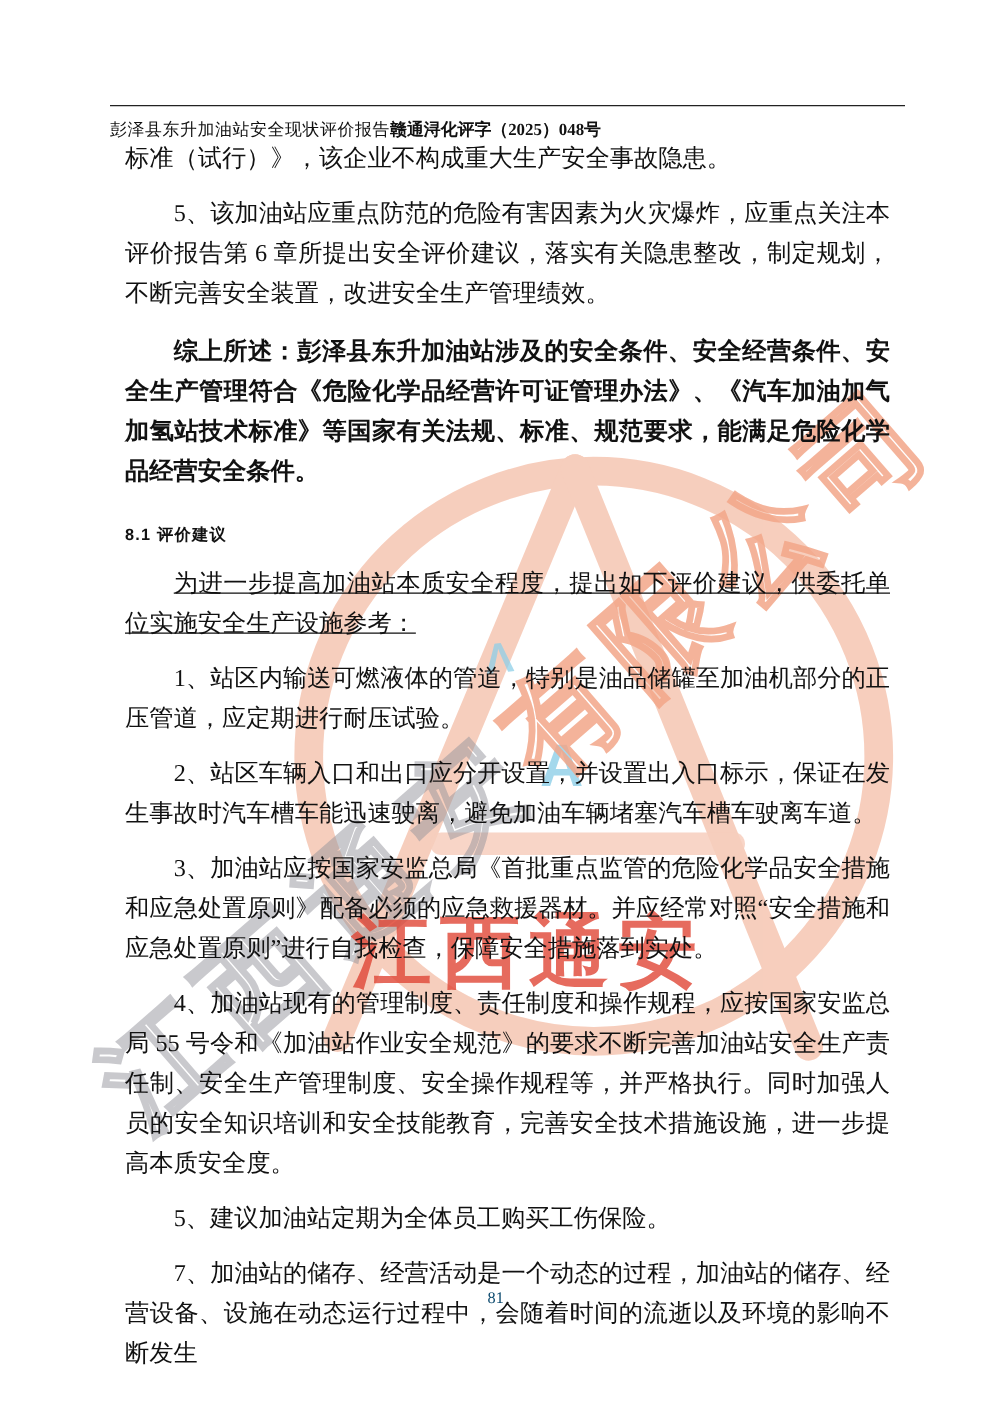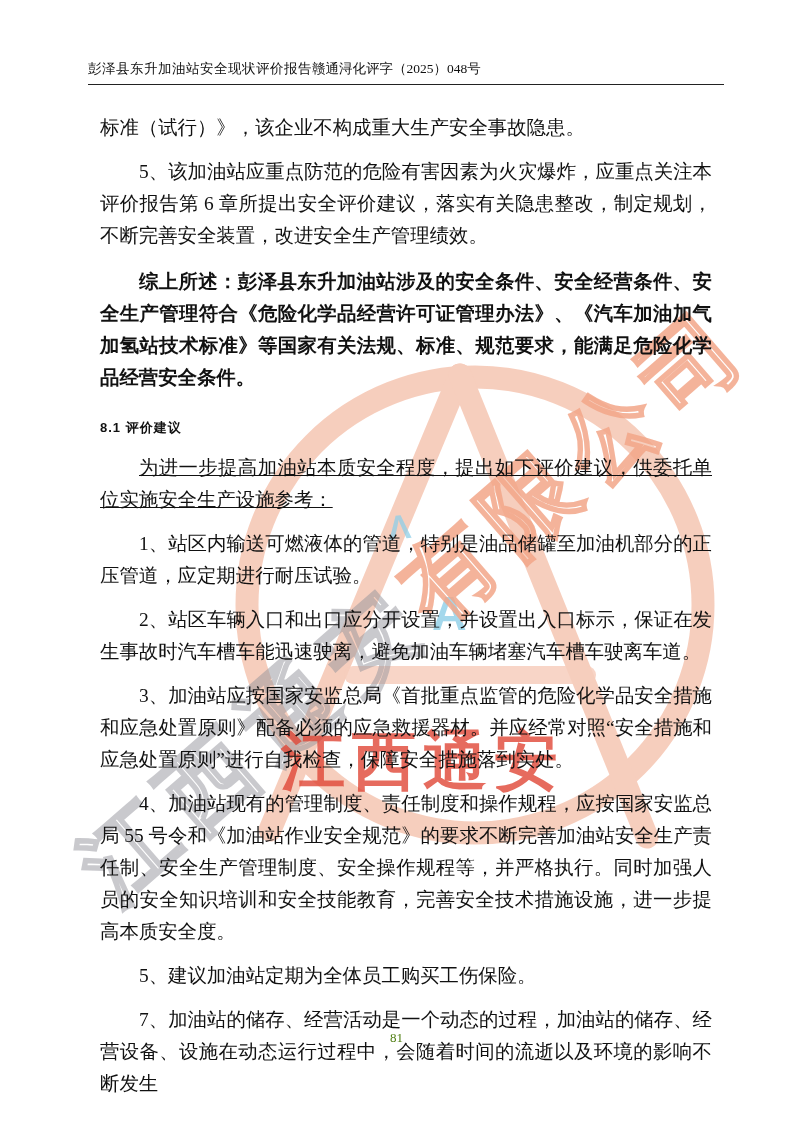--- a/index.html
+++ b/index.html
@@ -11,21 +11,21 @@
     font-family:"Liberation Serif", serif;
     color:#111111;
   }
   
   .hdr{
     position:absolute;left:88px;top:60px;width:636px;
     display:flex;align-items:flex-end;
     font-size:13.5px;color:#111;
   }
   .hdr .l{font-weight:500;letter-spacing:.5px;}
-  .hdr .r{font-weight:400;}
+  .hdr .r{font-weight:700;margin-top:35px;}
   .hdr-rule{
     position:absolute;left:88px;top:84px;width:636px;height:0;
     border-top:1.6px solid #222;
   }
   
   .wm{position:absolute;inset:0;z-index:0;}
   .wm-logo{position:absolute;left:215px;top:345px;opacity:.5;}
   .wm-blue-a1{
     position:absolute;left:388px;top:508px;
     font-family:"Liberation Sans",sans-serif;font-weight:700;
@@ -66,21 +66,21 @@
   }
   .h2{
     margin-top:22px !important;
     font-family:"Liberation Sans",sans-serif;
     font-size:13px;font-weight:700;line-height:24px;letter-spacing:1px;
   }
   .after-h{margin-top:12px !important;text-decoration:underline;}
   
   .footer{
     position:absolute;left:0;top:1030px;width:793px;z-index:1;
-    text-align:center;font-size:13px;color:#4d7c0f;
+    text-align:center;font-size:13px;color:#0c4a6e;
     font-family:"Liberation Serif",serif;
   }
 </style>
 </head>
 <body>
 
 <div class="page">
 
   <div class="wm">
     <svg class="wm-logo" width="520" height="530" viewBox="0 0 520 530">

